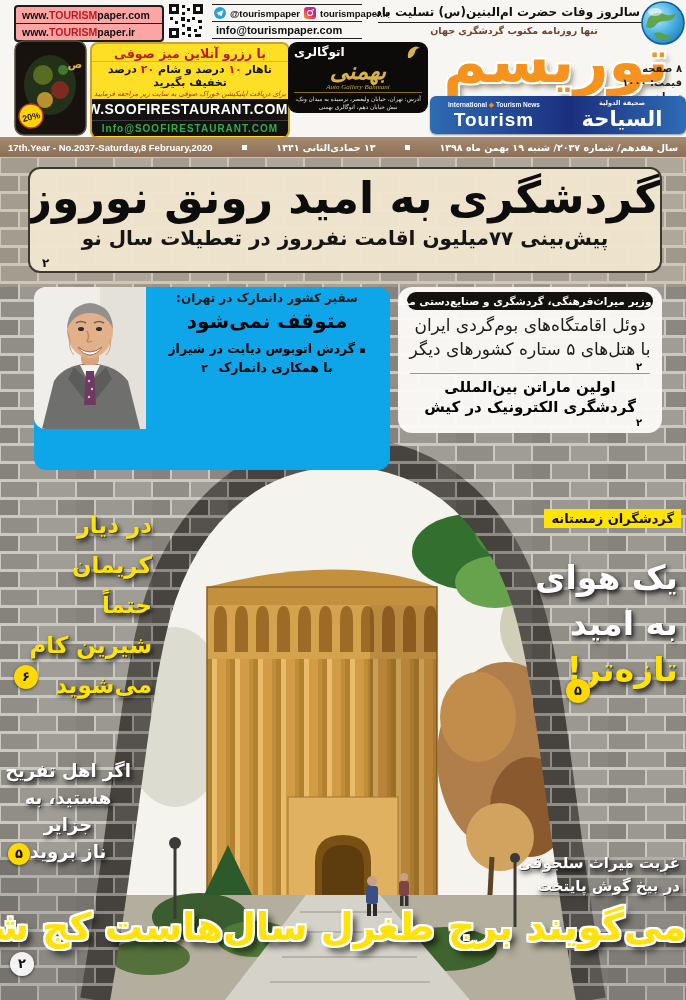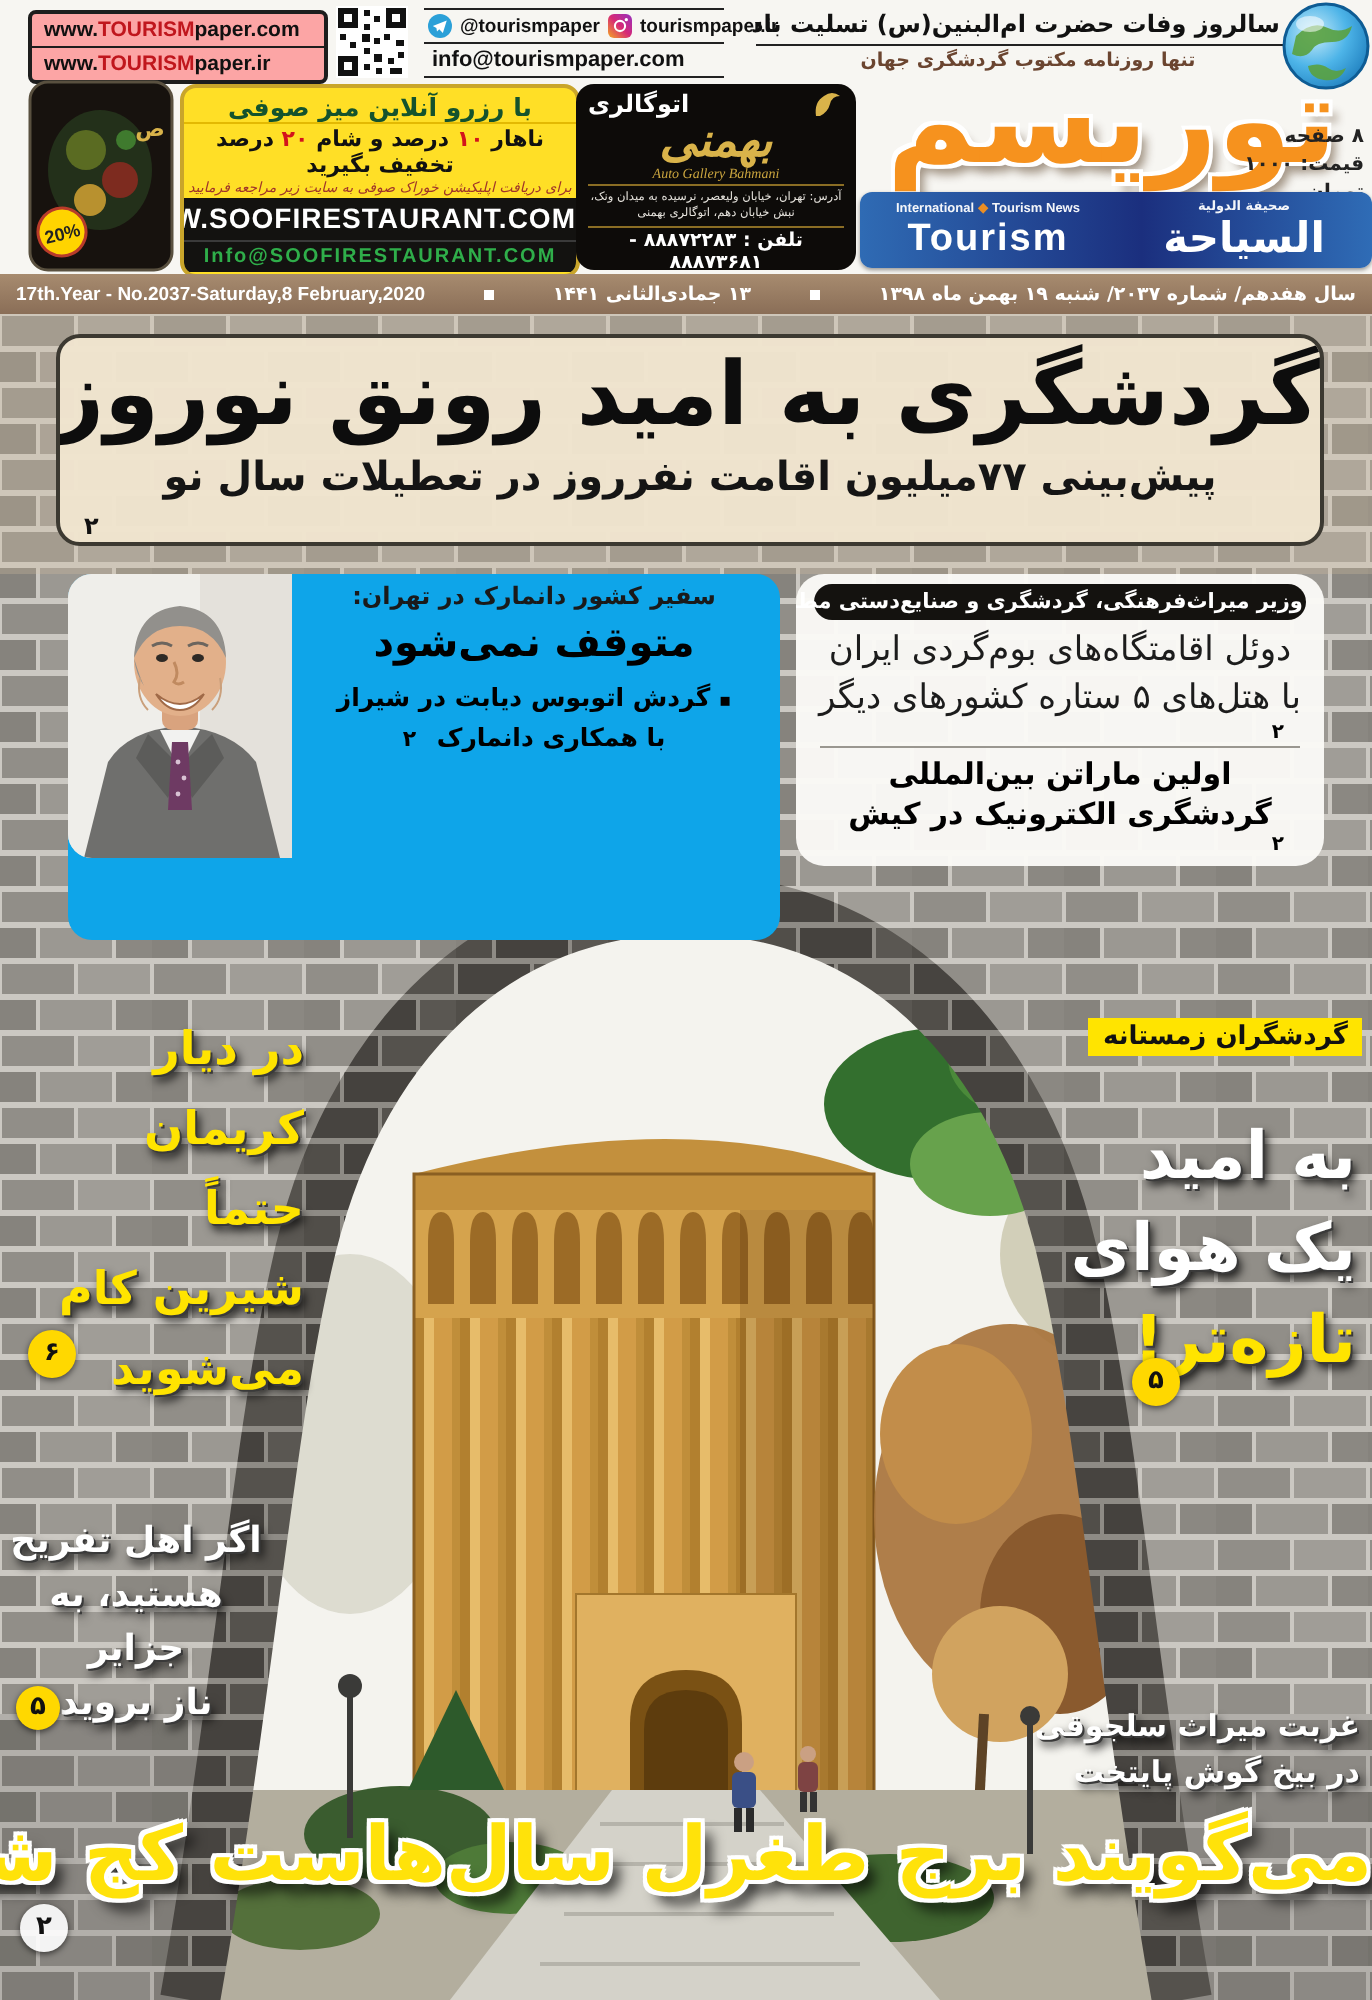--- a/index.html
+++ b/index.html
@@ -36,29 +36,29 @@
            color:#fff;display:flex;direction:rtl;align-items:stretch;box-shadow:0 1px 2px rgba(0,0,0,.4);}
   .blue-cell{flex:1;display:flex;flex-direction:column;justify-content:center;text-align:center;line-height:1;}
   .blue-small{font-size:6.5px;font-weight:bold;opacity:.95;margin-bottom:2px;white-space:nowrap;}
   .blue-big-ar{font-size:21px;font-weight:bold;}
   .blue-big-en{font-size:19px;font-weight:bold;font-family:"Liberation Sans",sans-serif;letter-spacing:1px;}
   .diamond{color:#f6921e;font-size:7px;}
   
   .phone-ad{position:absolute;left:13px;top:40px;width:75px;height:96px;}
   .soofi{position:absolute;left:90px;top:42px;width:196px;height:93px;border:2px solid #c9a52b;border-radius:8px;
          background:#ffdf26;overflow:hidden;direction:rtl;text-align:center;}
-  .soofi-r1{font-weight:bold;font-size:12.5px;color:#14532d;padding-top:2px;border-bottom:1px solid #e3b902;}
+  .soofi-r1{font-weight:bold;font-size:12.5px;color:#b91c1c;padding-top:2px;border-bottom:1px solid #e3b902;}
   .soofi-r2{font-weight:bold;font-size:11px;color:#111;padding:1px 0;}
   .soofi-num{color:#d3131c;}
   .soofi-r3{font-size:7px;color:#a0342a;font-style:italic;padding-bottom:1px;}
   .soofi-r4{background:#131210;color:#fff;font:bold 14px "Liberation Sans",sans-serif;letter-spacing:.5px;
             line-height:21px;height:21px;}
   .soofi-r5{background:#131210;color:#2fae4a;font:bold 10px "Liberation Sans",sans-serif;letter-spacing:1px;
             line-height:15px;height:15px;border-top:1px solid #3a3a3a;}
-  .bahmani{position:absolute;left:288px;top:42px;width:140px;height:93px;background:#0d0b09;border-radius:9px;
+  .bahmani{position:absolute;left:288px;top:42px;width:140px;height:71px;background:#0d0b09;border-radius:9px;
            color:#fff;text-align:center;direction:rtl;box-sizing:border-box;padding:3px 6px;overflow:hidden;}
   .bah-top{display:flex;justify-content:space-between;align-items:center;font-weight:bold;font-size:12px;}
   .bah-name{font-family:"DejaVu Serif",serif;font-style:italic;font-weight:bold;font-size:23px;
             color:#d9b34a;line-height:24px;}
   .bah-latin{font:italic 7px "Liberation Serif",serif;color:#c9a43e;border-bottom:1px solid #8a6d24;padding-bottom:1px;}
   .bah-addr{font-size:5.8px;color:#e6e3dd;line-height:8px;padding-top:2px;}
   .bah-phone{font-weight:bold;font-size:9.5px;color:#fff;border-top:1px solid #8a6d24;margin-top:2px;padding-top:1px;}
   
   .dateline{position:absolute;left:0;top:137px;width:686px;height:20px;
             background:linear-gradient(#a78b6f,#8a6e57);color:#fff;display:flex;align-items:center;
@@ -424,22 +424,22 @@
       <div>هستید، به جزایر</div>
       <div>ناز بروید</div>
     </div>
     <div class="page-dot" style="left:8px;top:686px;width:22px;height:22px;line-height:22px;">۵</div>
 
     <div class="ov harra">
       <span class="harra-line">گردشگران زمستانه</span>
     </div>
 
     <div class="ov air">
+      <div class="shadow-w">یک هوای</div>
       <div class="shadow-w">به امید</div>
-      <div class="shadow-w">یک هوای</div>
       <div class="l3 shadow-y">تازه‌تر!</div>
     </div>
     <div class="page-dot" style="left:566px;top:522px;">۵</div>
 
     <div class="ov seljuk shadow-w">
       <div>غربت میراث سلجوقی</div>
       <div>در بیخ گوش پایتخت</div>
     </div>
 
     <div class="ov toghrol">می‌گویند برج طغرل سال‌هاست کج شده!</div>

